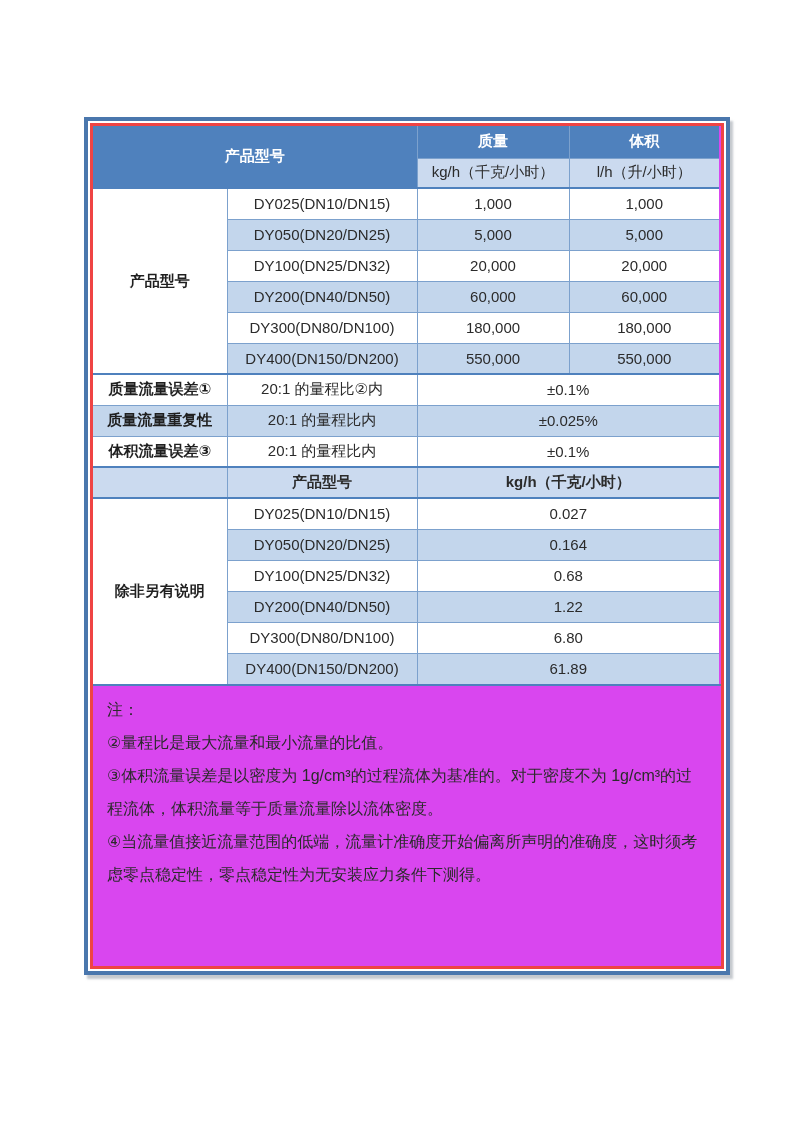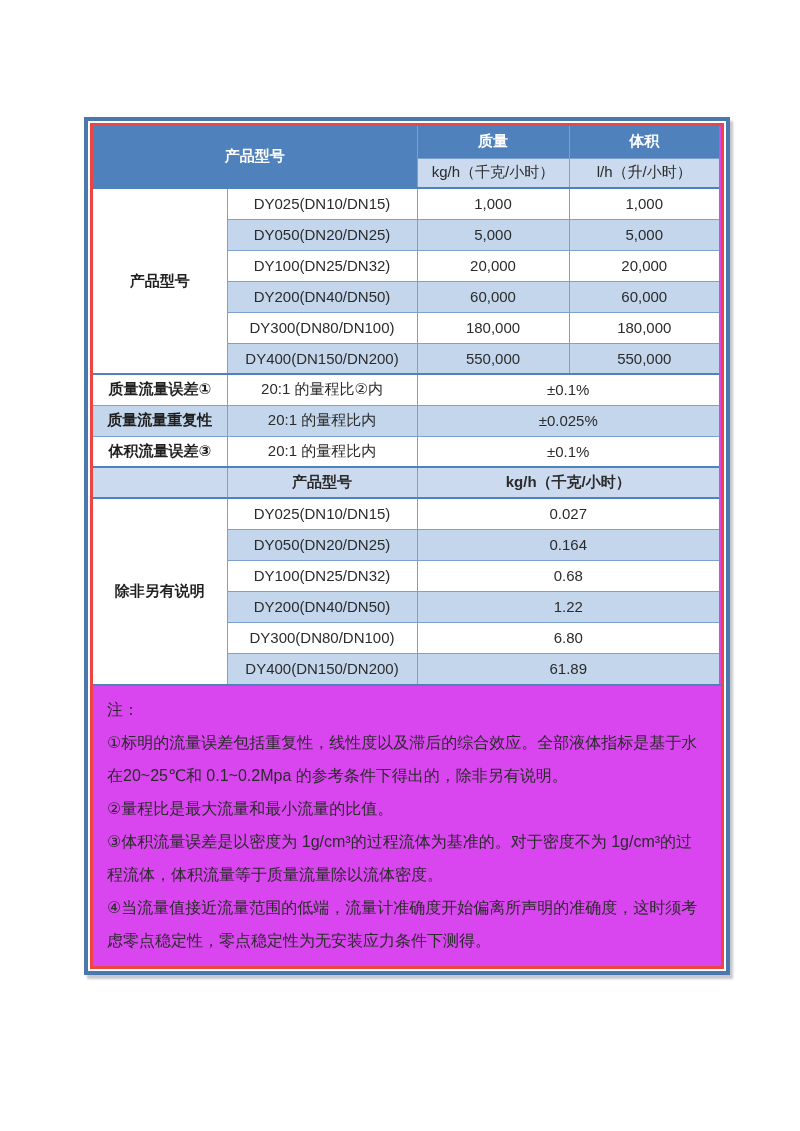--- a/index.html
+++ b/index.html
@@ -171,20 +171,19 @@
       </tr>
       <tr class="band">
         <td>DY400(DN150/DN200)</td>
         <td colspan="2">61.89</td>
       </tr>
     </tbody>
       </table>
 
     <div class="notes">
       <p>注：</p>
-      <p>①标明的流量误差包括重复性，线性度以及滞后的综合效应。全部液体指标是基于水在20~25℃和 0.1~0.2Mpa 的参考条件下得出的，除非另有说明。</p>
       <p>②量程比是最大流量和最小流量的比值。</p>
       <p>③体积流量误差是以密度为 1g/cm³的过程流体为基准的。对于密度不为 1g/cm³的过程流体，体积流量等于质量流量除以流体密度。</p>
       <p>④当流量值接近流量范围的低端，流量计准确度开始偏离所声明的准确度，这时须考虑零点稳定性，零点稳定性为无安装应力条件下测得。</p>
     </div>
 
   </div>
 </div>
 
 </body></html>

